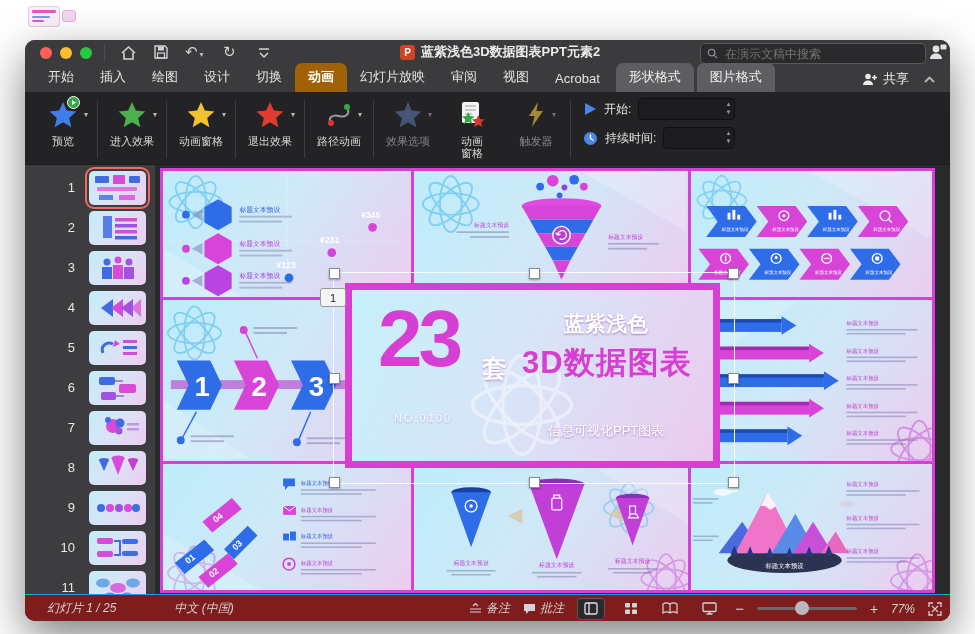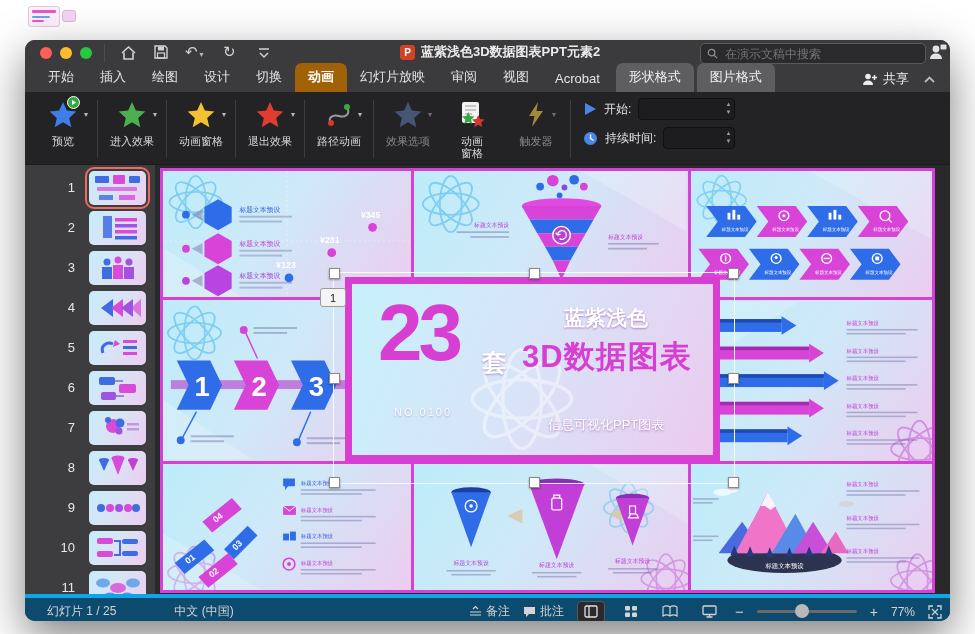--- a/index.html
+++ b/index.html
@@ -62,38 +62,38 @@
   .thumb svg{display:block;width:100%;height:100%;}
   
   #canvas{position:absolute;left:130px;top:125px;width:795px;height:430px;background:#29292b;}
   #slide{position:absolute;left:5px;top:3px;width:775px;height:425px;background:#d640d6;}
   #grid{position:absolute;left:0;top:0;width:775px;height:425px;display:grid;
         grid-template-columns:252fr 278fr 245fr;grid-template-rows:130fr 165fr 130fr;gap:3px;padding:3px;box-sizing:border-box;}
   .cell{background:linear-gradient(125deg,#bdecf9 0%,#cfe9f8 45%,#ecccf0 100%);overflow:hidden;position:relative;}
   .cell svg{display:block;width:100%;height:100%;}
   text{font-family:"Liberation Sans","DejaVu Sans",sans-serif;}
   
-  #card{position:absolute;left:185px;top:109px;width:375px;height:185px;box-sizing:border-box;
+  #card{position:absolute;left:185px;top:115px;width:375px;height:185px;box-sizing:border-box;
         border:7px solid #d73fd3;background:linear-gradient(115deg,#c6f1fa 0%,#d9e3f8 50%,#eccaee 100%);z-index:2;padding-left:33px;}
   #card-count{position:absolute;left:26px;top:2px;font-size:80px;font-weight:bold;color:#d73fd3;line-height:94px;
               letter-spacing:-4px;}
   #card-unit{position:absolute;left:130px;top:62px;font-size:25px;color:#fff;font-weight:bold;text-shadow:0 1px 2px rgba(120,40,140,.45);}
   #card-serial{position:absolute;left:42px;top:122px;font-size:11px;color:rgba(255,255,255,.92);letter-spacing:2px;
                text-shadow:0 1px 2px rgba(120,40,140,.35);}
   #card-sub{position:absolute;left:212px;top:20px;font-size:21px;font-weight:bold;color:#fff;text-shadow:0 1px 2px rgba(120,40,140,.5);}
   #card-ttl{position:absolute;left:170px;top:52px;font-size:31px;font-weight:bold;color:#d73fd3;letter-spacing:1px;}
   #card-cap{position:absolute;left:196px;top:132px;font-size:13px;font-weight:normal;color:#fff;text-shadow:0 1px 2px rgba(120,40,140,.5);}
   
   #sel{position:absolute;left:173px;top:104px;width:400px;height:210px;border:1px solid rgba(252,252,252,.95);z-index:3;}
   .hdl{position:absolute;width:9px;height:9px;background:#fff;border:1px solid #8a8a8a;box-shadow:0 1px 2px rgba(0,0,0,.35);}
   #anim-badge{position:absolute;left:-14px;top:15px;width:24px;height:17px;background:#f4f4f4;border:1px solid #9a9a9a;
               border-radius:3px;color:#222;font-size:11px;display:flex;align-items:center;justify-content:center;z-index:4;}
   
-  #statusbar{position:absolute;left:0;top:554px;width:100%;height:27px;background:#0c4a6e;border-top:4px solid #0ea5e9;
-             display:flex;align-items:center;color:#d4d4d6;font-size:12px;}
+  #statusbar{position:absolute;left:0;top:554px;width:100%;height:27px;background:#7f1d1d;border-top:1px solid #0ea5e9;
+             display:flex;align-items:center;color:#d4d4d6;font-size:12px;font-style:italic;}
   #sb-left{display:flex;gap:58px;padding-left:22px;}
   #sb-right{margin-left:auto;display:flex;align-items:center;gap:13px;padding-right:8px;}
   .sbtn{display:flex;align-items:center;gap:4px;justify-content:flex-end;}
   .vbtn{width:26px;height:20px;display:flex;align-items:center;justify-content:center;border-radius:4px;}
   .vbtn.sel{background:#2a2a2c;border:1px solid #59595c;}
   #zoom-slider{width:100px;height:3px;background:#6a6a6d;border-radius:2px;position:relative;}
   #zoom-thumb{position:absolute;left:38px;top:-6px;width:14px;height:14px;border-radius:50%;background:#b9b9bc;}
   
   .art{position:absolute;border-radius:3px;}
 </style>

